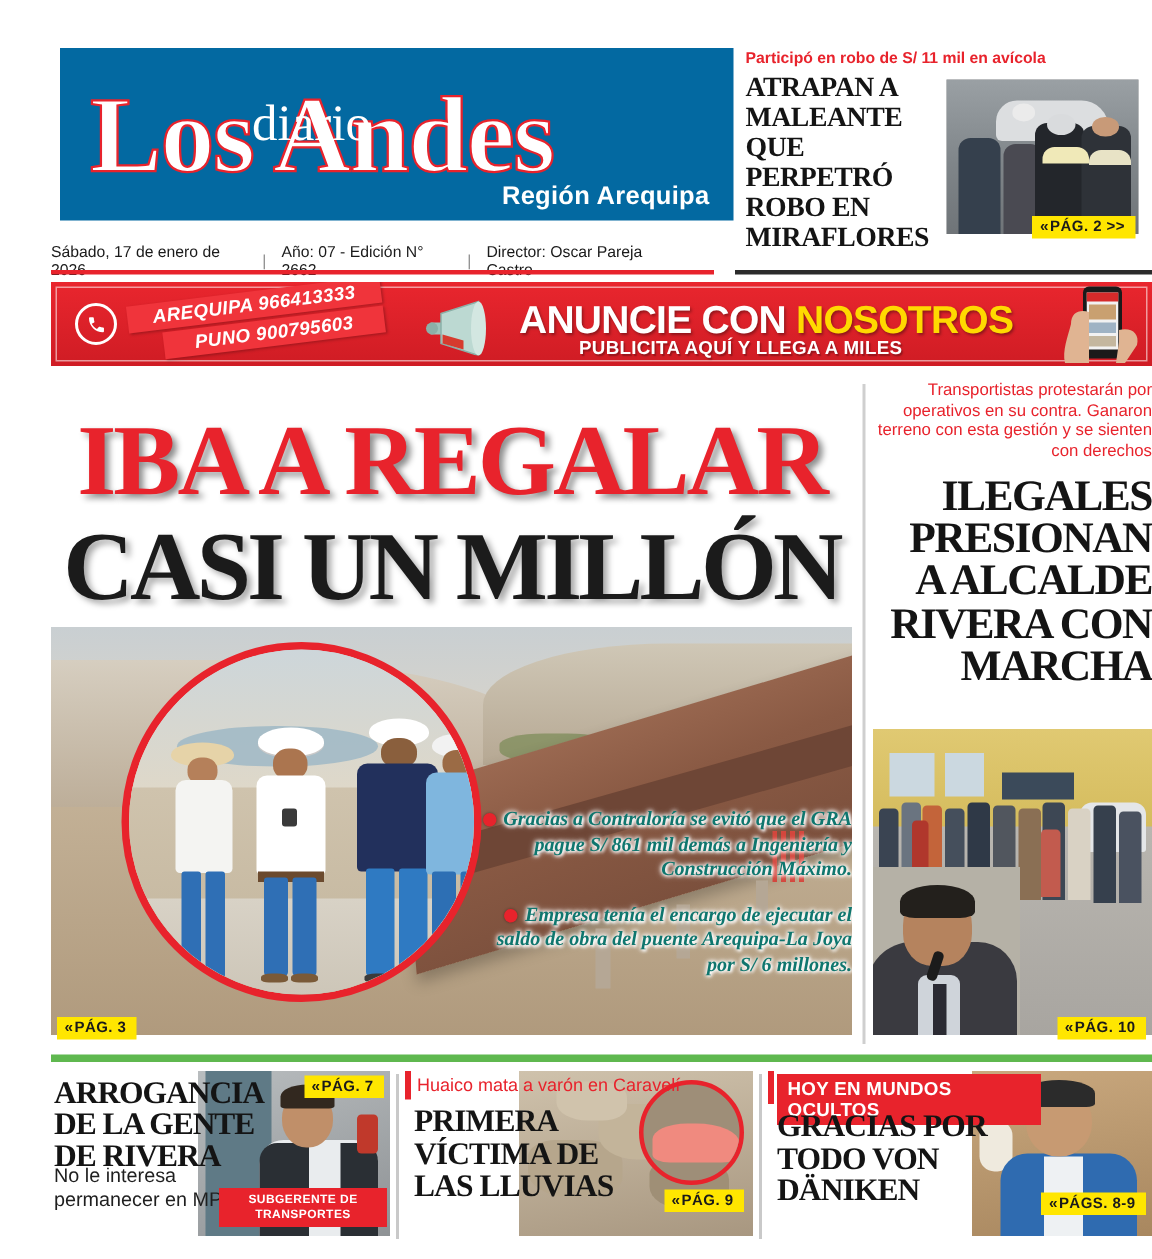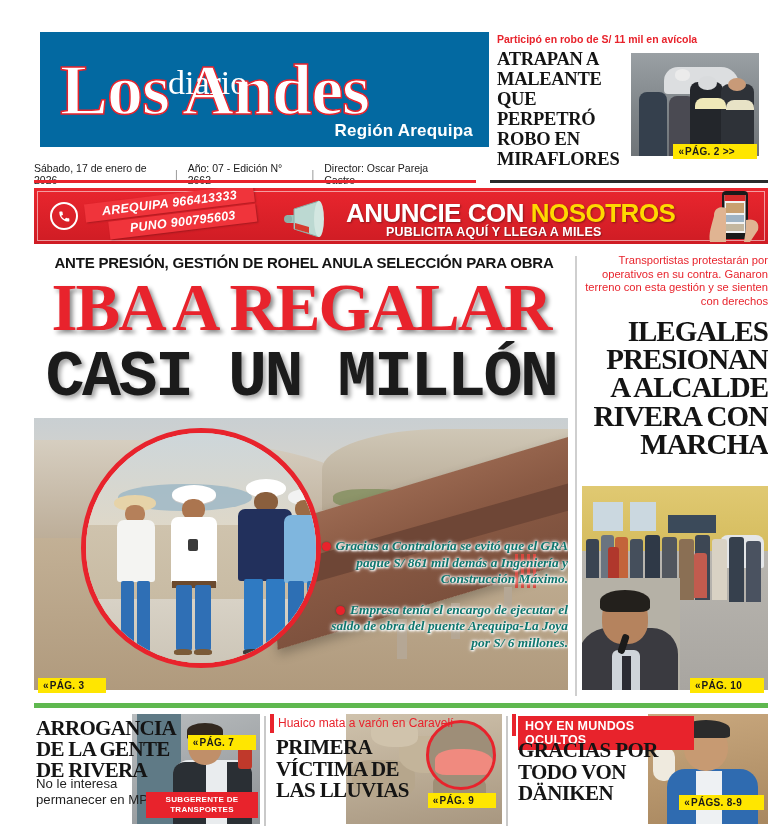--- a/index.html
+++ b/index.html
@@ -45,21 +45,21 @@
     font-family:"Liberation Serif", serif; font-weight:bold;
     font-size:18.5px; line-height:1.08; letter-spacing:-.3px; color:#141414;
     width:136px;
   }
   .tr-photo{
     position:absolute; right:0; top:20px; width:128px; height:103px;
     overflow:hidden; background:#8d8f91;
   }
   .pag-tag{
     display:inline-block; background:#ffe600; color:#1a1a1a;
-    font-weight:bold; font-size:10px; padding:2px 22px 2px 5px;
+    font-weight:bold; font-size:10px; padding:2px 7px 2px 5px;
     letter-spacing:.3px; white-space:nowrap;
   }
   .pag-tag .ch{ color:#1a1a1a; letter-spacing:-1px; margin-right:2px; }
   .tr-pag{ position:absolute; right:2px; bottom:4px; }
 
   
   .infoline{
     position:absolute; left:34px; top:162px; width:420px;
     font-size:10.5px; color:#1a1a1a; display:flex; align-items:center;
     letter-spacing:0;
@@ -122,21 +122,21 @@
   }
   .ms-h1{
     position:absolute; left:0; top:20px; width:534px;
     font-family:"Liberation Serif", serif; font-weight:bold;
     font-size:67px; line-height:1; color:#e8232c; text-align:center;
     letter-spacing:-2px;
     text-shadow:3px 3px 4px rgba(0,0,0,.45);
   }
   .ms-h2{
     position:absolute; left:0; top:92px; width:534px;
-    font-family:Liberation Mono, monospace; font-weight:bold;
+    font-family:Liberation Serif, serif; font-weight:bold;
     font-size:65px; line-height:1; color:#1b1b1b; text-align:center;
     letter-spacing:-2.5px;
     text-shadow:3px 3px 4px rgba(0,0,0,.35);
   }
   .ms-photo{
     position:absolute; left:0; top:164px; width:534px; height:272px;
     overflow:hidden; background:#cdbfae;
   }
   .ms-bullets{
     position:absolute; left:286px; top:284px; width:248px;
@@ -188,21 +188,21 @@
   .b1-head{
     position:absolute; left:2px; top:4px; width:150px;
     font-family:"Liberation Serif", serif; font-weight:bold;
     font-size:21px; line-height:1.0; letter-spacing:-.7px; color:#141414;
   }
   .b1-sub{
     position:absolute; left:2px; top:62px; width:152px;
     font-size:13.2px; line-height:1.18; color:#1f1f1f;
   }
   .b1-photo{ position:absolute; right:0; top:0; width:128px; height:110px; overflow:hidden; background:#9fa3a6; }
-  .b1-pag{ position:absolute; right:4px; top:18px;text-align:right; }
+  .b1-pag{ position:absolute; right:4px; top:0;text-align:right; }
   .b1-badge{
     position:absolute; right:2px; bottom:14px; width:112px;
     background:#e8232c; color:#fff; font-weight:bold; font-size:8px;
     text-align:center; padding:3px 2px; line-height:1.25; letter-spacing:.3px;
   }
 
   .b2-kicker{
     position:absolute; left:8px; top:2px; width:180px;
     background:transparent; color:#e8232c; font-size:12px; font-weight:normal;
     letter-spacing:0;
@@ -420,21 +420,20 @@
         <rect x="20" y="13" width="18" height="10" fill="#c9a070"></rect>
         <rect x="20" y="25" width="18" height="7" fill="#9fb3c4"></rect>
         <rect x="20" y="34" width="18" height="7" fill="#c4b79f"></rect>
         <path d="M8 26 C8 18 14 16 20 18 L20 52 L4 52 C2 44 6 34 8 26 Z" fill="#e0b492"></path>
         <path d="M40 30 C48 28 54 32 52 40 L44 52 L38 52 L40 38 Z" fill="#e0b492"></path>
       </svg>
     </div>
   </div>
 
   <div class="main-story">
-    <div class="ms-kicker">ANTE PRESIÓN, GESTIÓN DE ROHEL ANULA SELECCIÓN PARA OBRA</div>
     <div class="ms-h1">IBA A REGALAR</div>
     <div class="ms-h2">CASI UN MILLÓN</div>
 
     <div class="ms-photo">
       <div class="ph">
         <div class="bp-sky"></div>
         <div class="bp-dirt2"></div>
         <div class="bp-hill"></div>
         <div class="bp-hill2"></div>
         <div class="bp-green" style="left:56%;top:26%;width:14%;height:7%;"></div>

